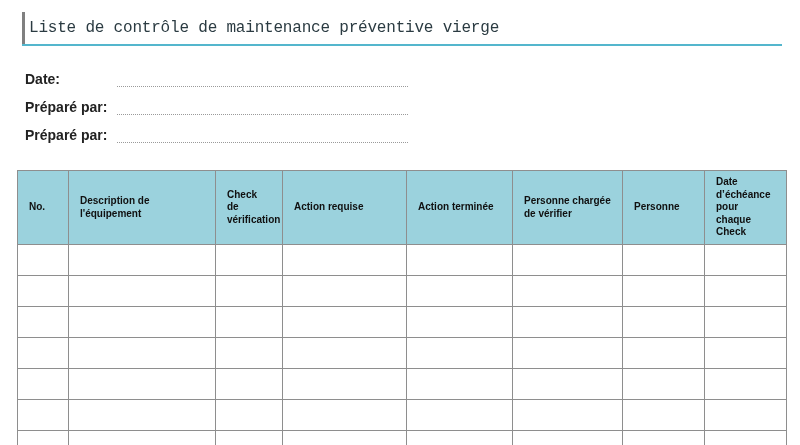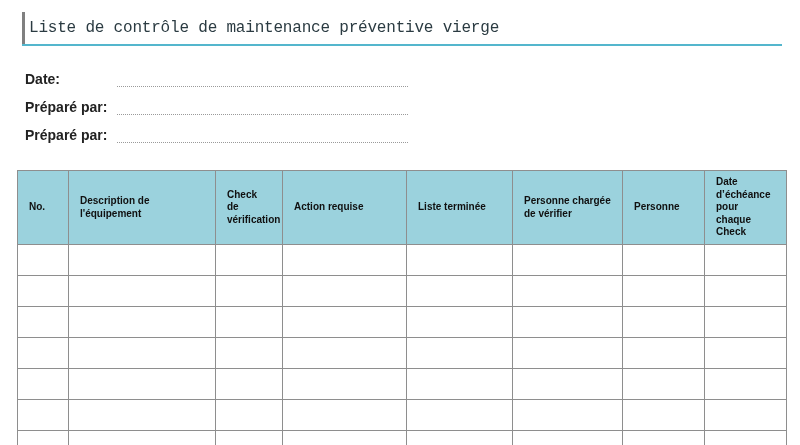--- a/index.html
+++ b/index.html
@@ -159,21 +159,21 @@
         <col style="width: 110px;">
         <col style="width: 82px;">
         <col style="width: 82px;">
       </colgroup>
     <thead>
       <tr id="head-row">
           <th>No.</th>
           <th>Description de l'équipement</th>
           <th>Check de vérification</th>
           <th>Action requise</th>
-          <th>Liste terminée</th>
+          <th>Action terminée</th>
           <th>Personne chargée de vérifier</th>
           <th>Personne</th>
           <th>Date d’échéance pour chaque Check</th>
         </tr>
     </thead>
     <tbody id="body-rows">
         <tr>
           <td></td>
           <td></td>
           <td></td>

